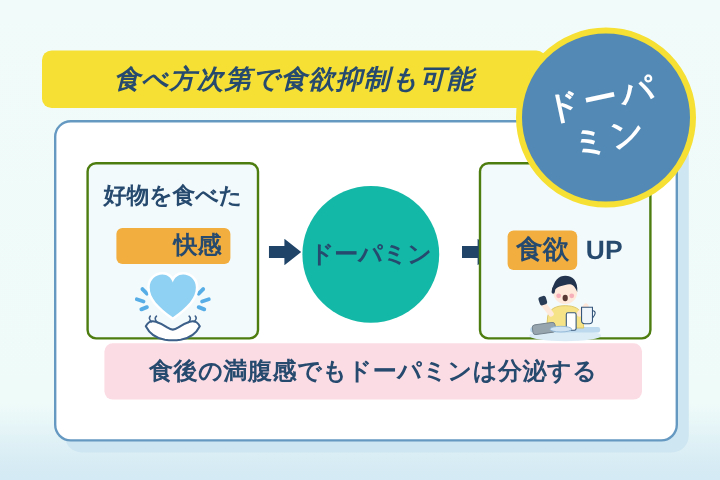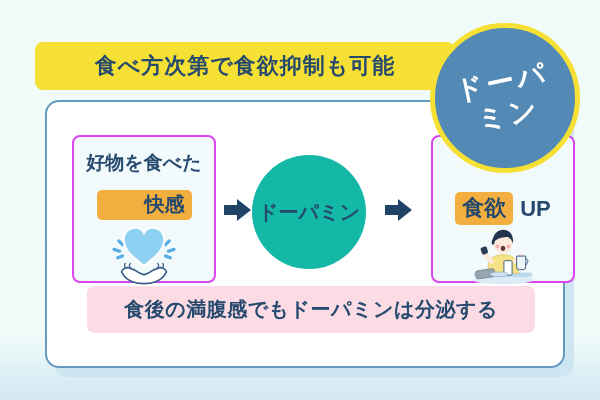--- a/index.html
+++ b/index.html
@@ -15,20 +15,21 @@
   }
 
   
   .top-banner {
     position: absolute; left: 35px; top: 42px;
     width: 420px; height: 48px;
     background: #f6e033;
     border-radius: 8px;
     display: flex; align-items: center; justify-content: center;
     z-index: 2;
+    font-style: italic;
   }
   .top-banner .title {
     font-size: 22px; font-weight: bold; color: #26496e; letter-spacing: 1px;
   }
 
   
   .badge {
     position: absolute; left: 430px; top: 23px;
     width: 150px; height: 150px;
     background: #5289b5;
@@ -54,26 +55,26 @@
     border-radius: 14px;
     box-shadow: 9px 9px 0 #cee6f1;
     z-index: 1;
   }
 
   
   .card {
     position: absolute; top: 33px;
     width: 144px; height: 148px;
     background: #f3fafc;
-    border: 2px solid #d946ef;
+    border: 2px solid #4d7c0f;
     border-radius: 8px;
     display: flex; flex-direction: column; align-items: center;
   }
   .card-left  { left: 25px; }
-  .card-right { left: 384px; text-align: right; }
+  .card-right { left: 352px; text-align: right; }
 
   .card-line { margin-top: 13px; font-size: 19px; font-weight: bold; color: #26496e; }
 
   .hl {
     display: inline-block;
     background: #f2ae3e;
     color: #26496e;
     font-weight: bold;
     border-radius: 5px;
     padding: 1px 7px 2px 7px;

